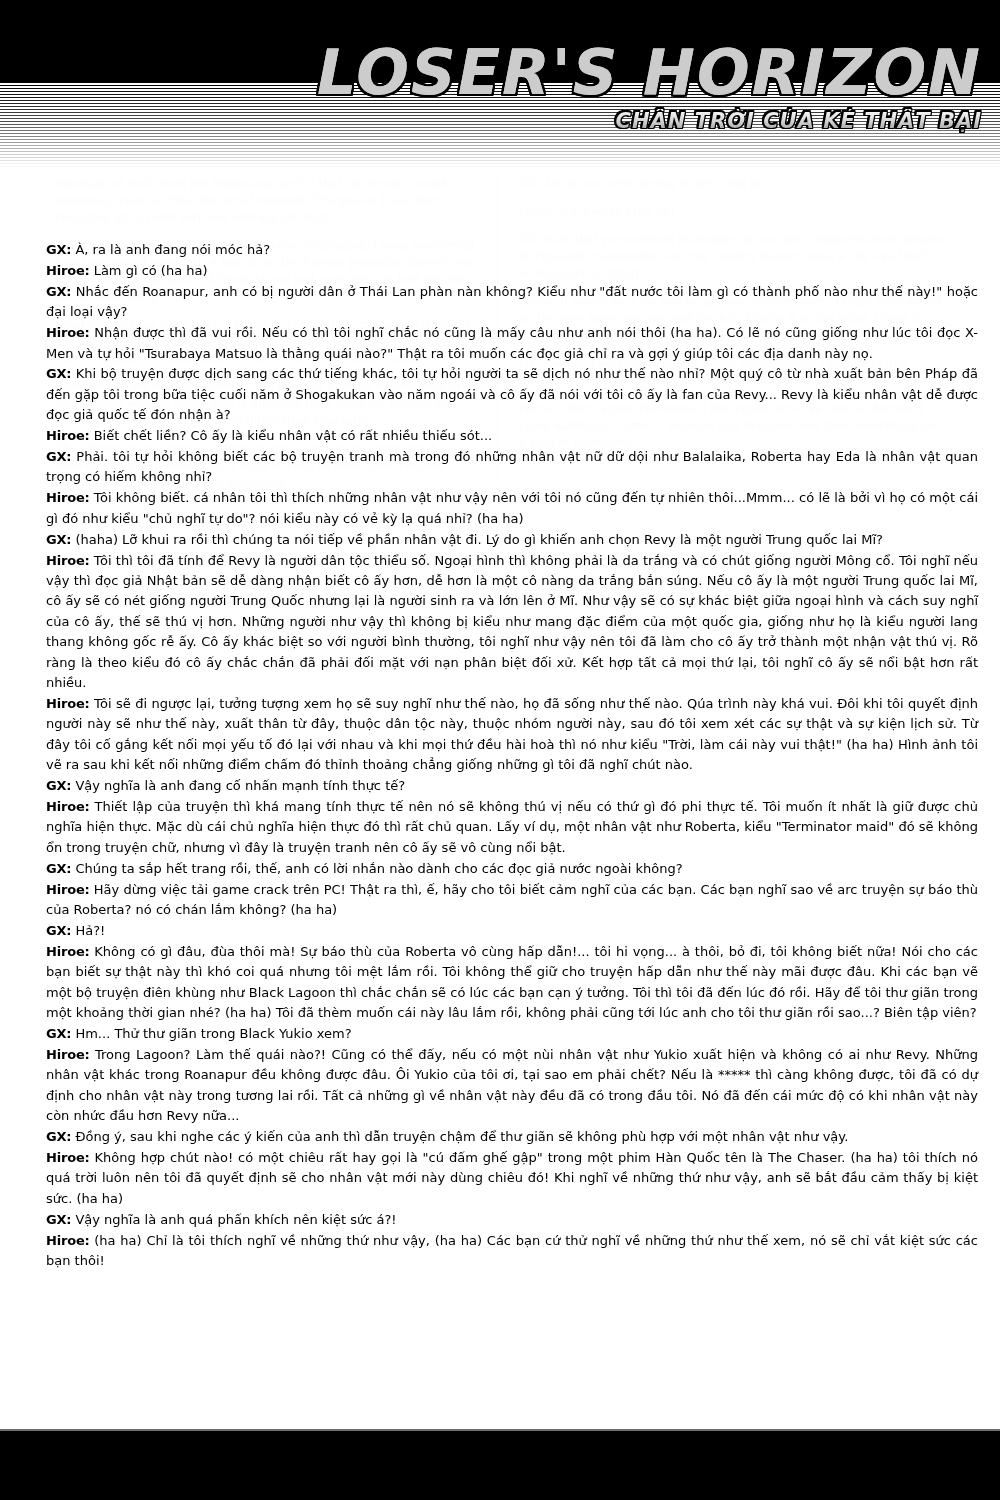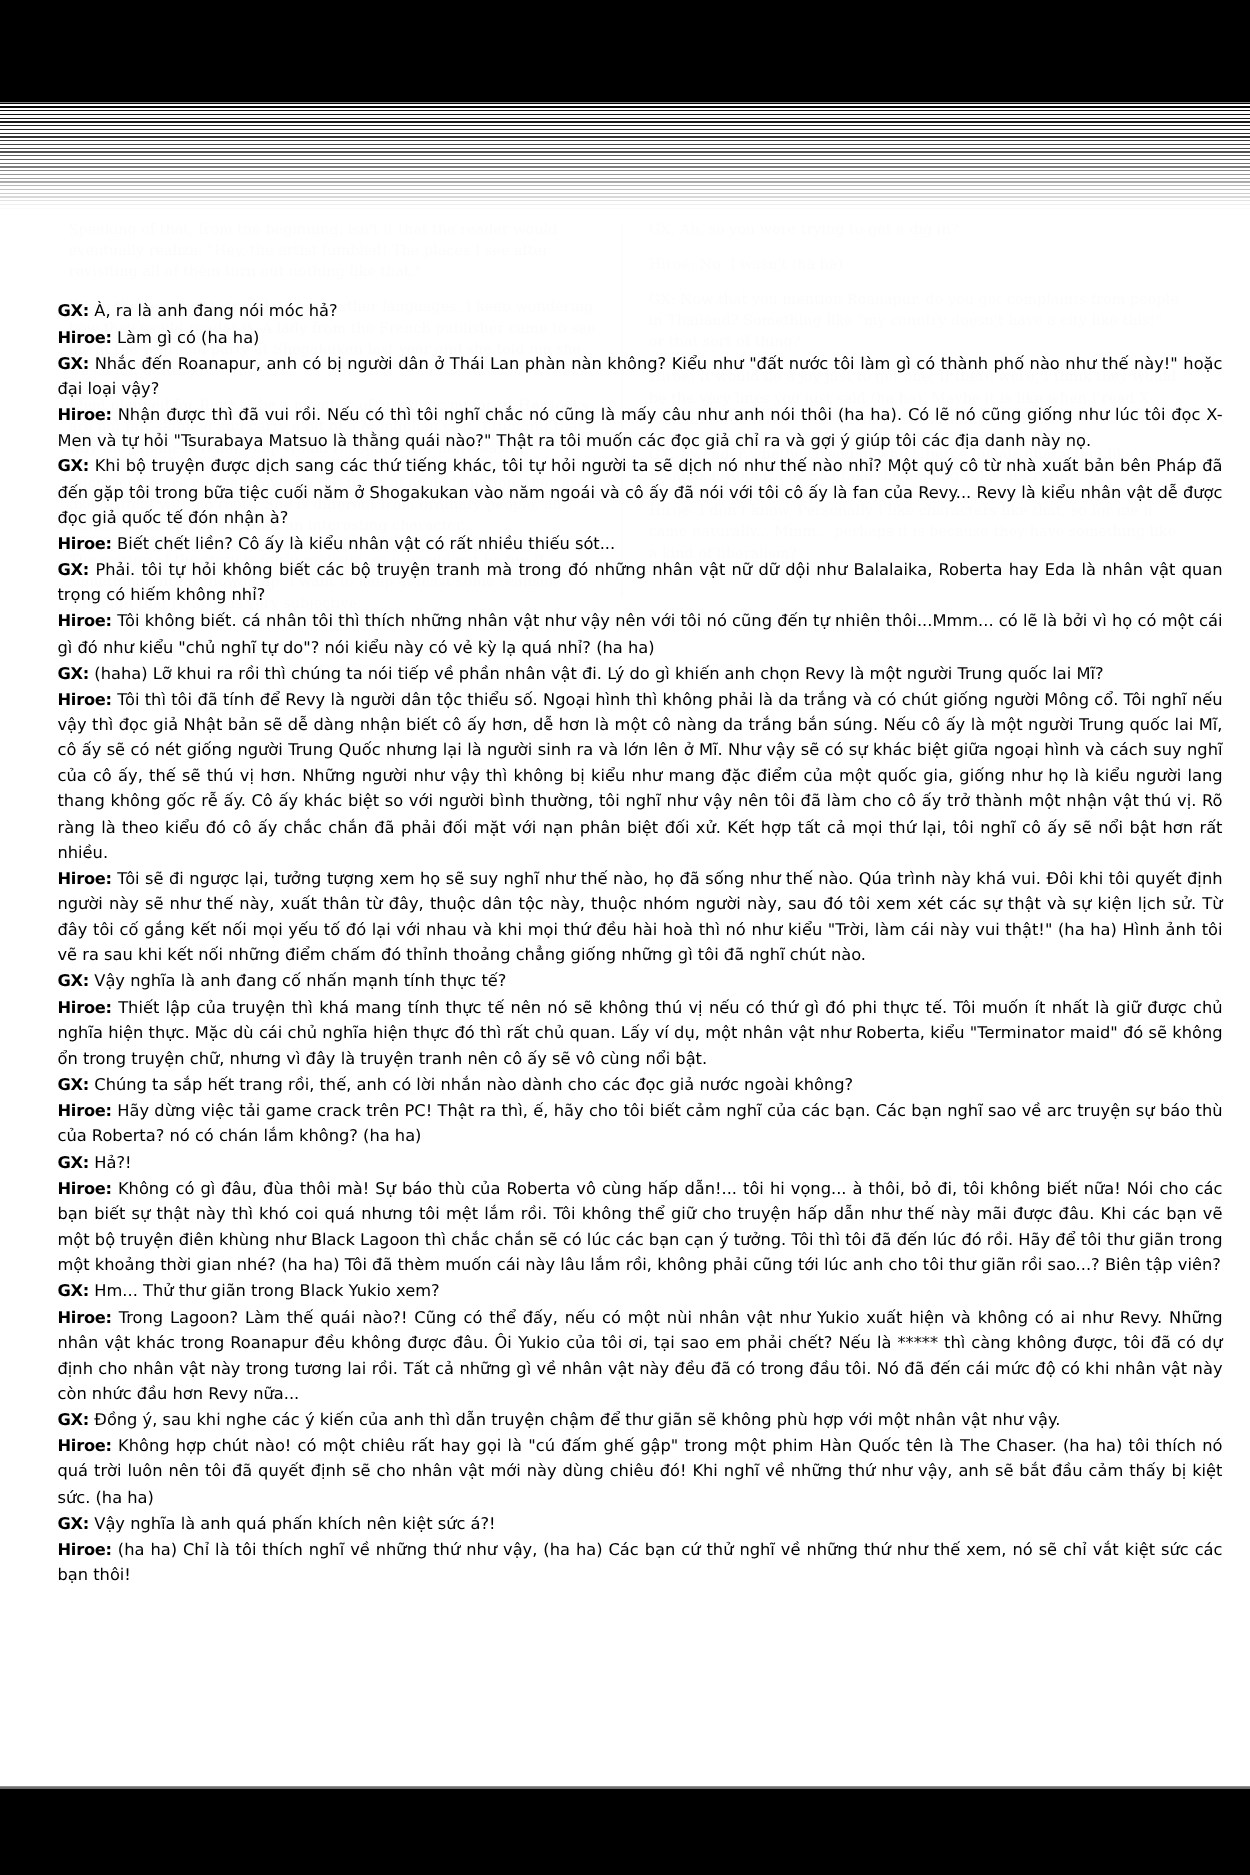--- a/index.html
+++ b/index.html
@@ -182,20 +182,24 @@
 <body>
 
 <div id="page">
 
   <div id="header-banner">
     <div id="header-solid"></div>
     <div id="header-stripes"></div>
     <div id="header-stripes-mask"></div>
   </div>
 
+  <div id="logo-block">
+    <div id="logo-title">LOSER'S HORIZON</div>
+    <div id="logo-subtitle">CHÂN TRỜI CỦA KẺ THẤT BẠI</div>
+  </div>
 
   <div id="ghost-divider"></div>
   <div id="ghost-layer">
     <div class="ghost-col" id="ghost-left">
         <p>Speaking of that, from the beginning, isn't it that the reader would eventually realize: "Hey, the artist fumbled! The places I see after revisiting all of them turn out nothing like that."</p>
         <p>When the series gets translated into other languages, I keep wondering how they would render it. A lady from the French publisher came to see me at the year-end party at Shogakukan last year and she told me she was a fan of Revy.</p>
         <p>I had planned for Revy to be a member of an ethnic minority. Her looks are not fair-skinned and carry a bit of a Mongolian cast. I thought that way the Japanese readership would recognize her more easily.</p>
         <p>Such people are not tied down by the traits of a single nation; they are like drifters with no roots. She is different from ordinary people, and thinking that way I made her an interesting character.</p>
         <p>The setting of the story is fairly realistic, so it would not be fun if something unreal showed up. I want to keep at least some realism, although that realism is very subjective.</p>
       </div>

